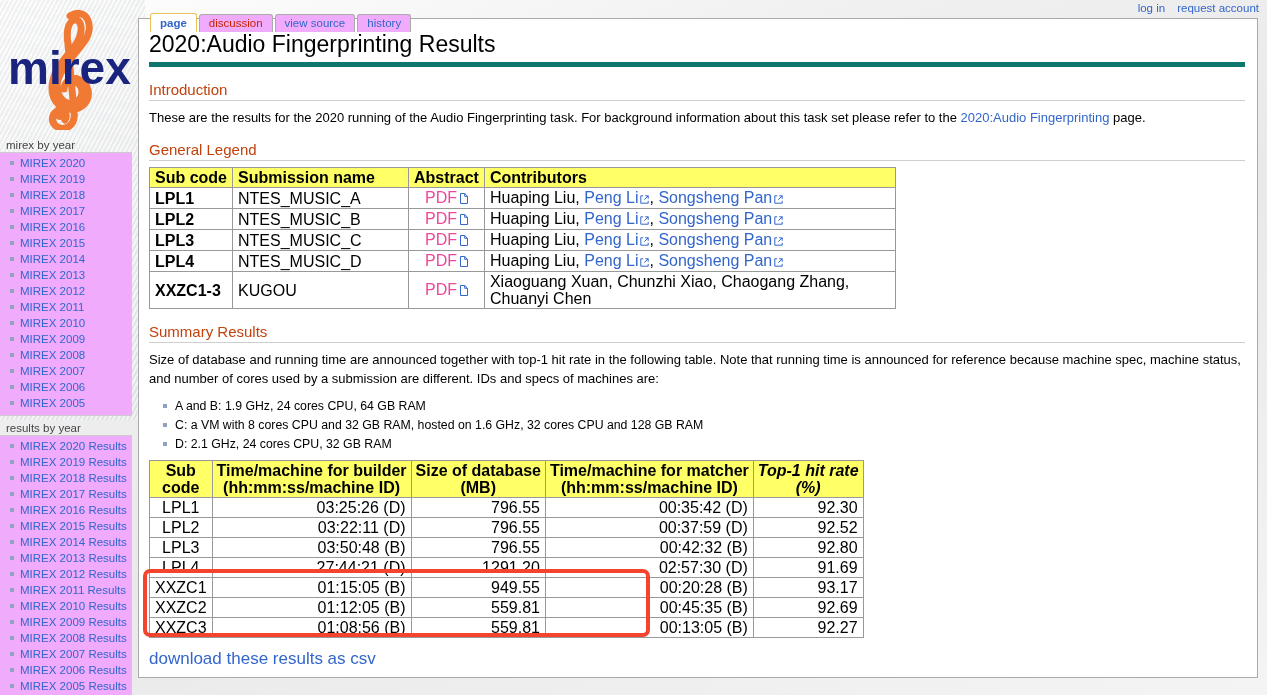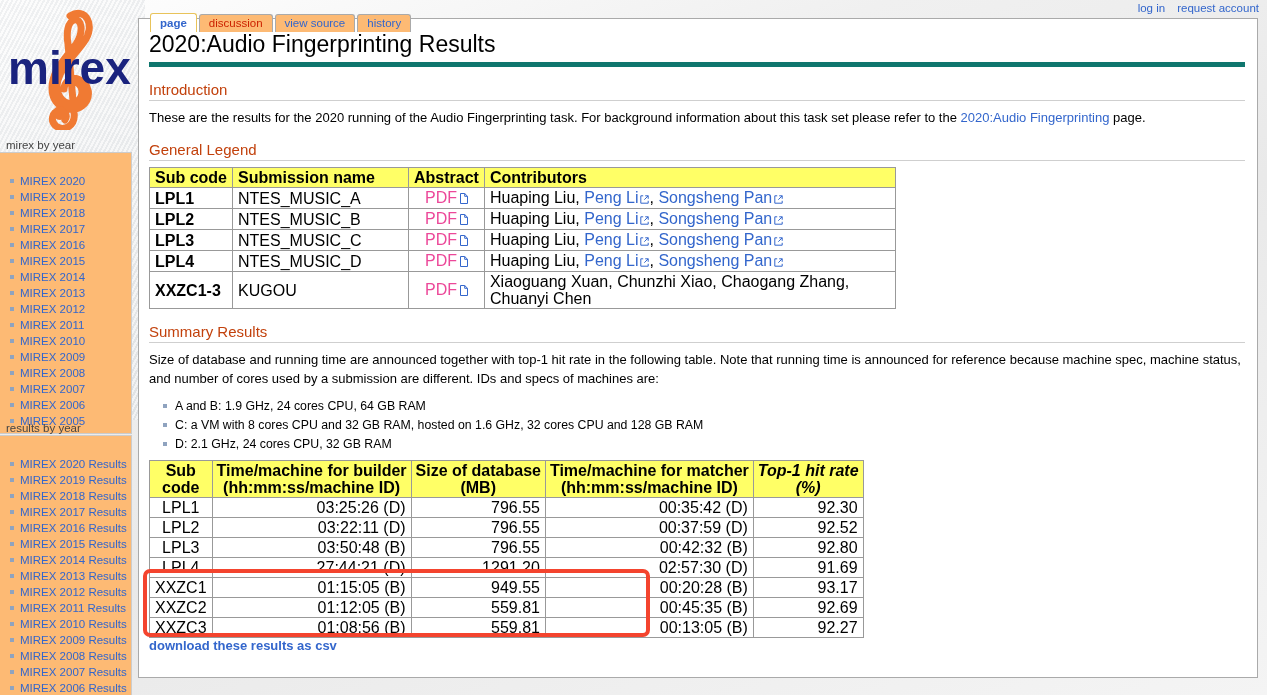--- a/index.html
+++ b/index.html
@@ -56,24 +56,24 @@
   .portlet { position: absolute; left: 0px; width: 132px; }
   .portlet h5 {
     margin: 0 0 1px 6px;
     font-weight: normal;
     font-size: 11.5px;
     color: #444;
     text-transform: none;
     padding: 0;
   }
   .portlet .pBody {
-    background: #fdba74;
+    background: #f0abfc;
     border: 1px solid #cccccc;
     border-left: none;
-    padding: 20px 0 4px 0;
+    padding: 2px 0 4px 0;
   }
   .portlet ul { list-style: none; margin: 0; padding: 0; }
   .portlet li {
     font-size: 11.5px;
     line-height: 16px;
     padding-left: 20px;
     position: relative;
     white-space: nowrap;
   }
   .portlet li::before {
@@ -110,21 +110,21 @@
     display: flex;
     align-items: flex-end;
     z-index: 20;
     font-size: 11.5px;
   }
   .tab {
     height: 17px;
     line-height: 17px;
     padding: 0 9px;
     margin-right: 2px;
-    background: #fdba74;
+    background: #f0abfc;
     border: 1px solid #aaaaaa;
     border-bottom: none;
     border-radius: 3px 3px 0 0;
     color: #3366cc;
     white-space: nowrap;
     cursor: pointer;
   }
   .tab.selected {
     background: #ffffff;
     border-color: #e8c35a;
@@ -227,21 +227,21 @@
     position: absolute;
     left: 143px; top: 569px;
     width: 507px; height: 68px;
     border: 4px solid #f4442e;
     border-radius: 7px;
     box-sizing: border-box;
     pointer-events: none;
     z-index: 25;
   }
 
-  #csv-line { margin: 0 0 0 2px; font-size: 13px; font-weight: bold; }
+  #csv-line { margin: 11px 0 0 2px; font-size: 17px; }
   #csv-line a { color: #3366cc; text-decoration: none; }
 </style>
 </head>
 <body>
 
 <div id="page-bg"></div>
 
 <div id="personal">
   <a href="#">log in</a>
   <a href="#">request account</a>

